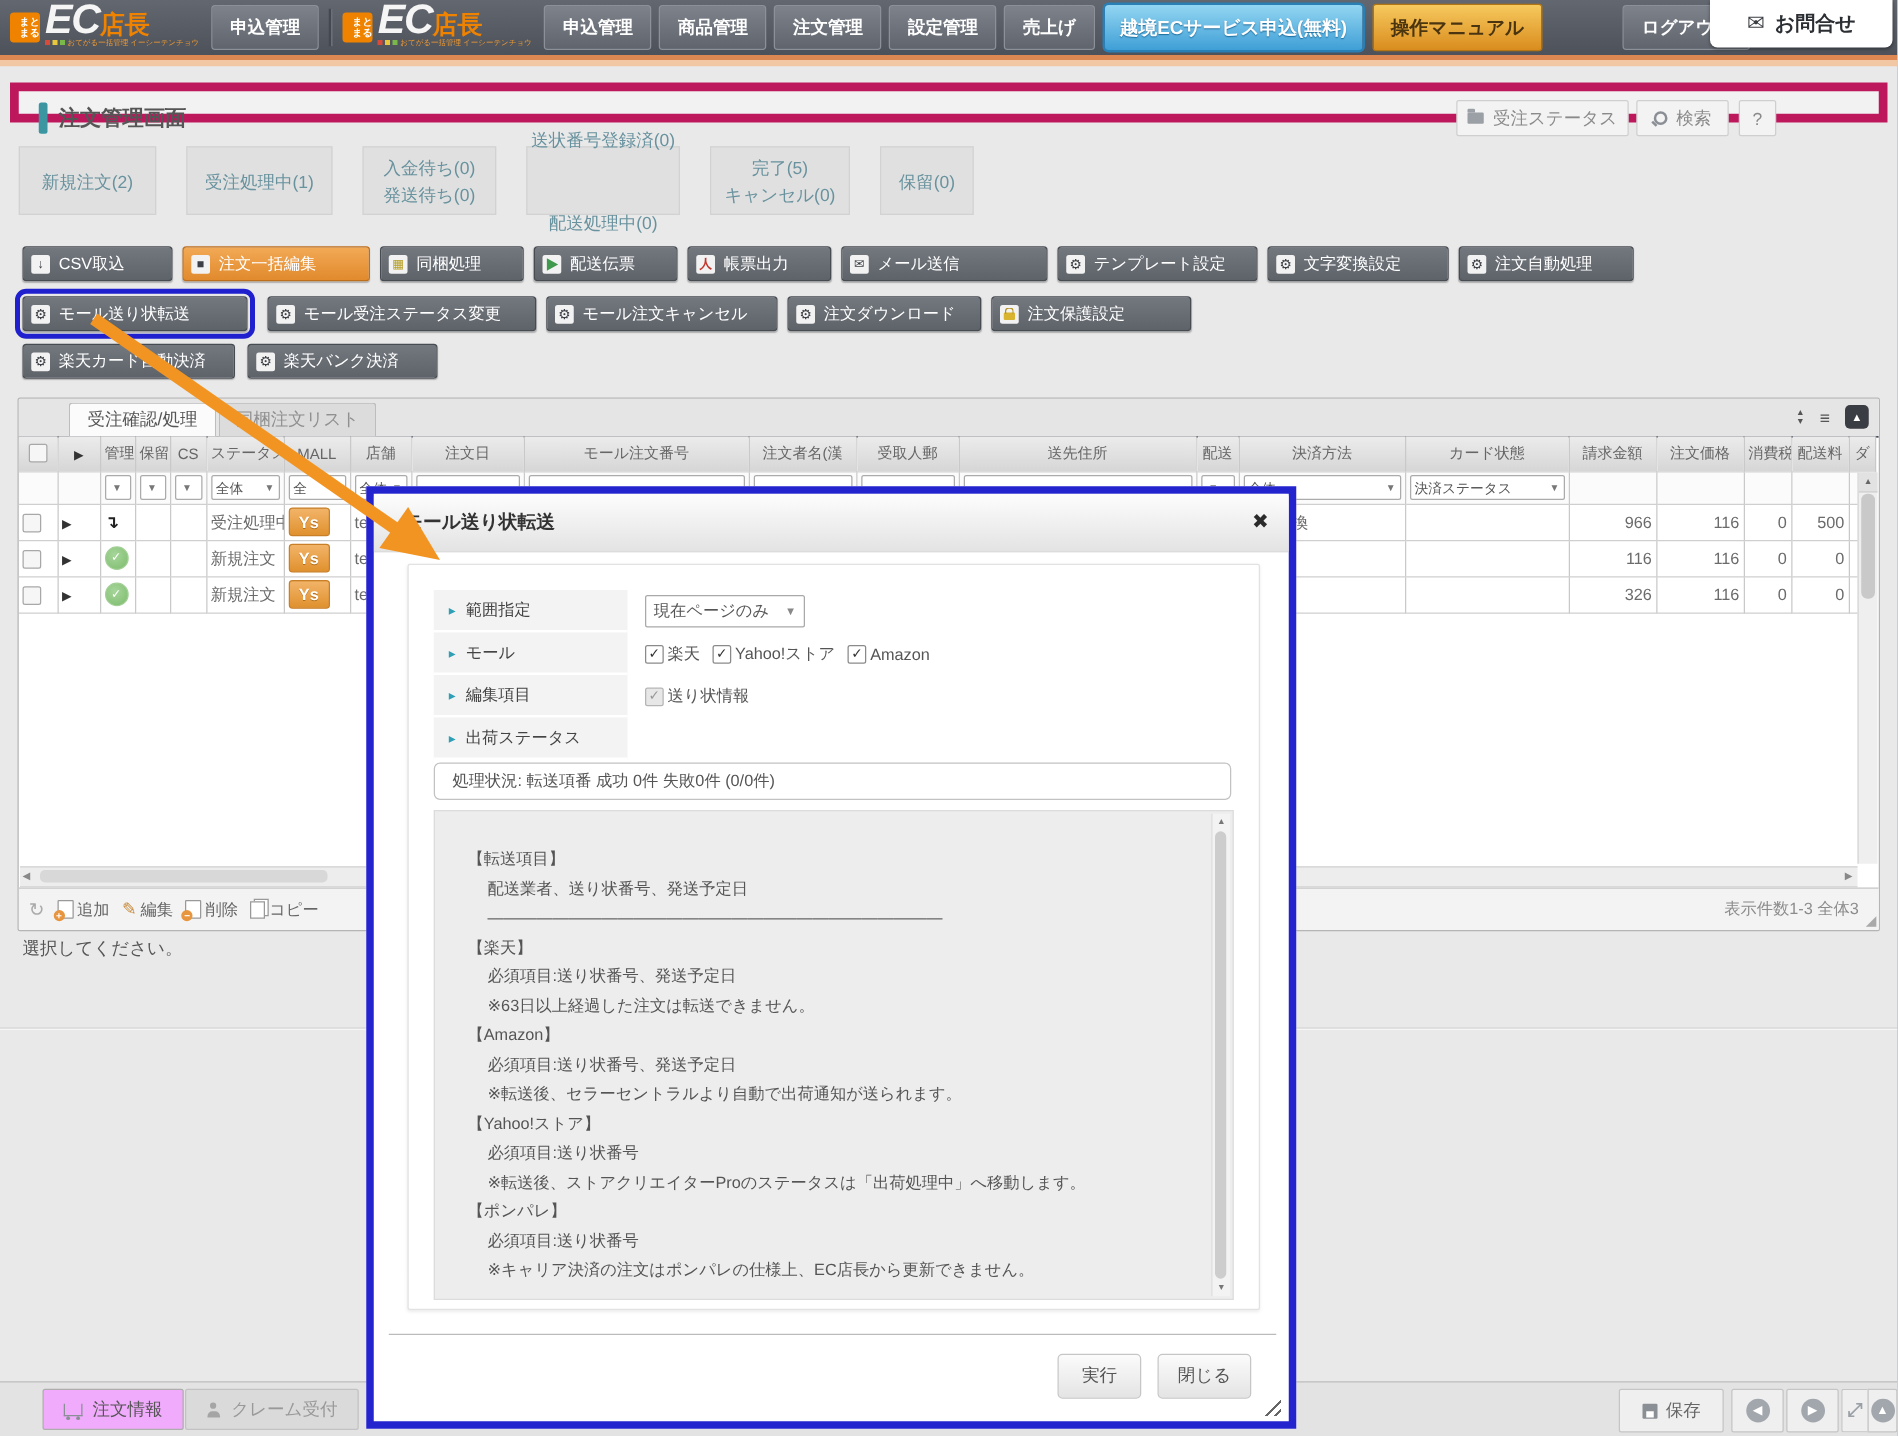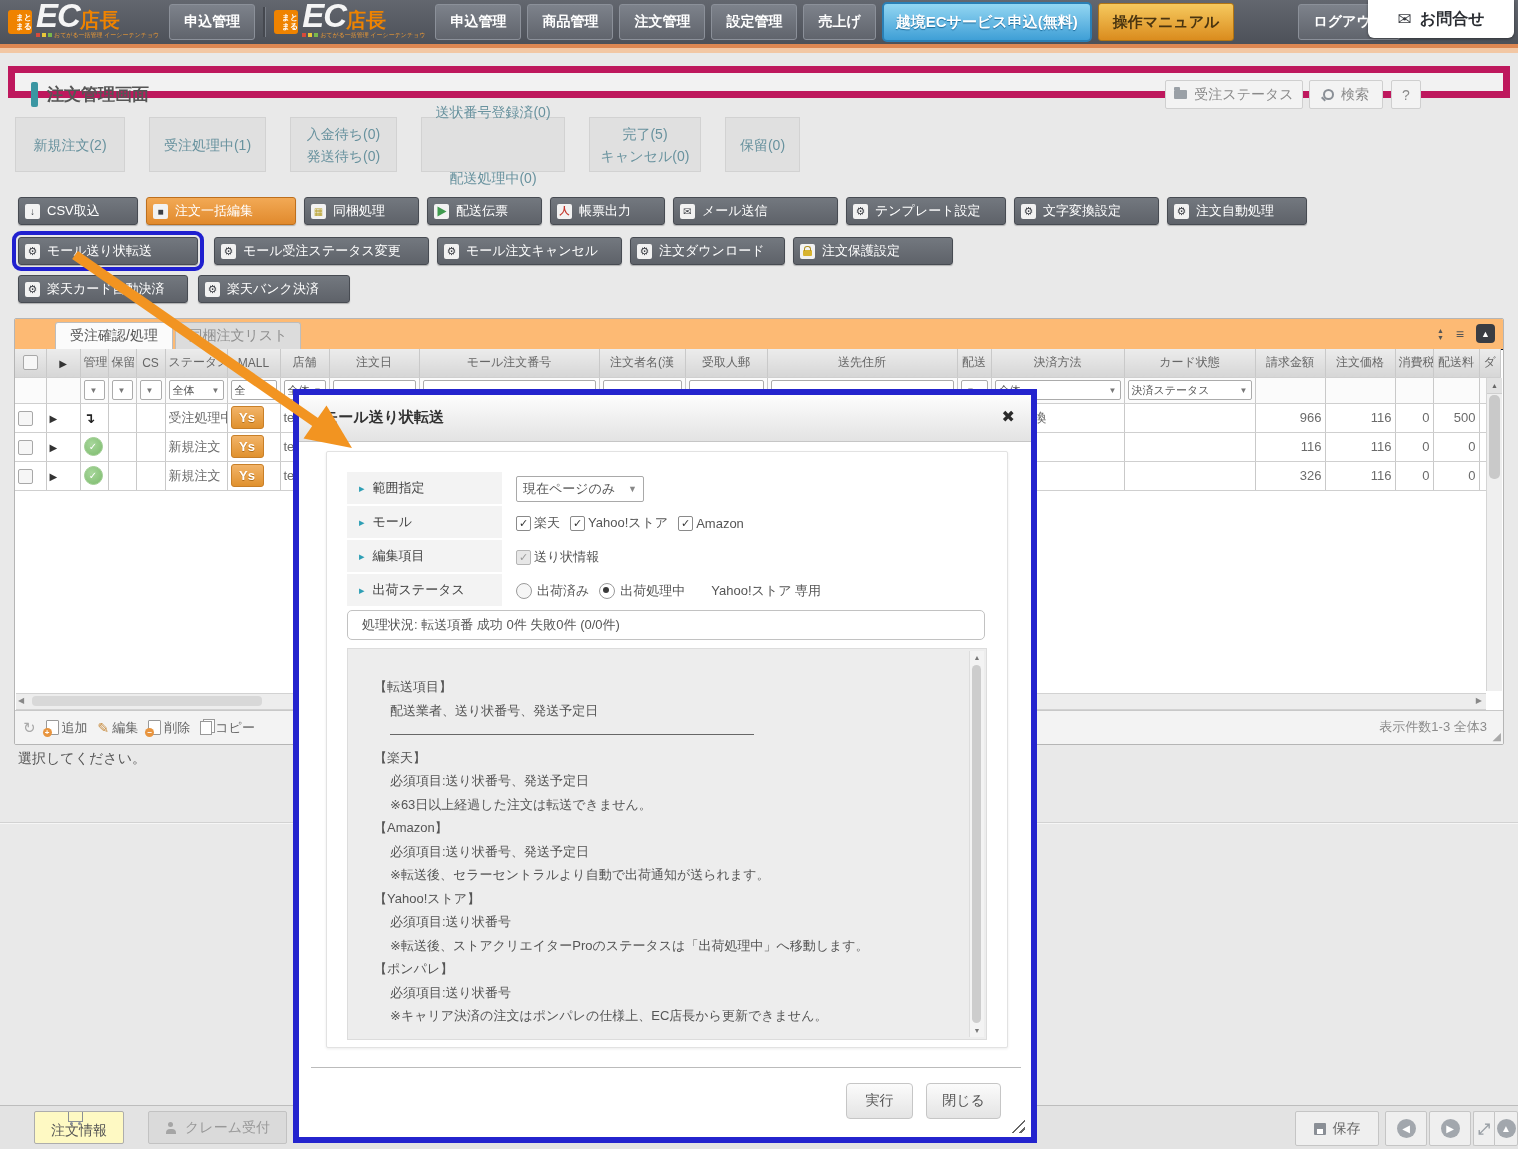--- a/index.html
+++ b/index.html
@@ -44,21 +44,21 @@
   .tbtn .ic{width:15px;height:15px;background:#f2f2f2;border-radius:2px;margin-right:7px;display:flex;align-items:center;justify-content:center;font-size:10px;color:#3c3f45;flex:0 0 15px;overflow:hidden;}
   .tbtn.orange{background:linear-gradient(#f2a955,#e18a2d);border-color:#bd6f1d;}
   .hl{outline:4px solid #2020cf;outline-offset:2px;}
   .gear{font-size:11px;color:#3c3f45;}
   .tri-green{width:0;height:0;border-left:5px solid transparent;border-right:5px solid transparent;border-bottom:9px solid #3f9a4e;transform:rotate(90deg);}
   .lock{position:relative;width:9px;height:6px;background:#d8b430;border-radius:1px;margin-top:4px;}
   .lock::before{content:"";position:absolute;left:1px;top:-4px;width:5px;height:4px;border:1.5px solid #b09020;border-bottom:none;border-radius:3px 3px 0 0;}
 
   
   .panel{position:absolute;left:14px;top:318px;width:1490px;height:427px;background:#fff;border:1px solid #b5b5b5;border-radius:2px;box-sizing:border-box;overflow:hidden;}
-  .gtabs{position:absolute;left:0;top:0;width:100%;height:30px;background:#fdba74;border-bottom:1px solid #0f172a;}
+  .gtabs{position:absolute;left:0;top:0;width:100%;height:30px;background:#e5e5e5;border-bottom:1px solid #0f172a;}
   .gtab{position:absolute;top:3px;height:27px;display:flex;align-items:center;justify-content:center;font-size:14px;box-sizing:border-box;border:1px solid #bdbdbd;border-bottom:none;border-radius:3px 3px 0 0;cursor:pointer;}
   .gtab.on{background:#fbfbfb;color:#555;}
   .gtab.off{background:#dcdcdc;color:#909090;}
   .gicons{position:absolute;right:8px;top:5px;display:flex;align-items:center;}
   .updown{display:flex;flex-direction:column;font-size:7px;color:#555;line-height:7px;margin-right:12px;}
   .burger{font-size:14px;color:#555;margin-right:12px;font-weight:bold;}
   .darkbtn{width:19px;height:19px;background:#3a3d43;border-radius:4px;color:#fff;font-size:9px;display:flex;align-items:center;justify-content:center;}
   table.grid{border-collapse:collapse;table-layout:fixed;position:absolute;left:0;top:30px;width:1486px;}
   table.grid td{border-right:1px solid #c9c9c9;border-bottom:1px solid #cfcfcf;overflow:hidden;white-space:nowrap;font-size:12px;color:#6b6b6b;padding:0 3px;box-sizing:border-box;}
   tr.hrow td{background:linear-gradient(#ececec,#d6d6d6);height:28px;text-align:center;color:#666;}
@@ -89,21 +89,21 @@
   .pencil{color:#c78b3e;font-size:14px;margin-right:3px;}
   .gcount{position:absolute;right:16px;bottom:8px;font-size:13px;color:#8b8b8b;}
   .grip{position:absolute;right:2px;bottom:1px;color:#a9a9a9;font-size:11px;}
 
   .hint{position:absolute;left:18px;top:750px;font-size:14px;color:#555;}
   .secline{position:absolute;left:0;top:822px;width:1518px;border-top:1px solid #d2d2d2;border-bottom:1px solid #f6f6f6;}
 
   
   .bottombar{position:absolute;left:0;top:1105px;width:1518px;height:44px;background:#e3e3e3;border-top:1px solid #bdbdbd;}
   .btab{position:absolute;top:5px;height:33px;display:flex;align-items:center;padding:0 16px;font-size:14px;box-sizing:border-box;border:1px solid #adadad;border-radius:2px;cursor:pointer;}
-  .btab.on{background:#fef9c3;color:#555;flex-direction:column;}
+  .btab.on{background:#f0abfc;color:#555;}
   .btab.off{background:#dadada;color:#999;border-color:#c2c2c2;}
   .cart-ic{position:relative;width:13px;height:9px;border:1px solid #8a8f96;border-top:none;margin-right:8px;}
   .cart-ic::before{content:"";position:absolute;left:1px;bottom:-4px;width:3px;height:3px;border-radius:50%;background:#8a8f96;}
   .cart-ic::after{content:"";position:absolute;right:1px;bottom:-4px;width:3px;height:3px;border-radius:50%;background:#8a8f96;}
   .person-ic{position:relative;width:12px;height:12px;margin-right:8px;}
   .person-ic::before{content:"";position:absolute;left:3px;top:0;width:5px;height:5px;border-radius:50%;background:#a5a5a5;}
   .person-ic::after{content:"";position:absolute;left:1px;bottom:0;width:10px;height:5px;border-radius:4px 4px 0 0;background:#a5a5a5;}
   .savebtn{position:absolute;left:1295px;top:5px;width:82px;height:33px;background:#efefef;border:1px solid #c5c5c5;border-radius:2px;display:flex;align-items:center;justify-content:center;font-size:14px;color:#666;cursor:pointer;}
   .save-ic{width:12px;height:12px;background:#8a8f96;border-radius:1px;position:relative;margin-right:7px;}
   .save-ic::after{content:"";position:absolute;left:3px;bottom:1px;width:6px;height:5px;background:#fff;}
@@ -202,21 +202,21 @@
     <div class="stab" style="width:110px;">
         <span>新規注文(2)</span>
       </div>
     <div class="stab" style="width:117px;">
         <span>受注処理中(1)</span>
       </div>
     <div class="stab" style="width:107px;">
         <span>入金待ち(0)</span>
         <span>発送待ち(0)</span>
       </div>
-    <div class="stab" style="width:144px;gap:44px;">
+    <div class="stab" style="width:123px;gap:44px;">
         <span>送状番号登録済(0)</span>
         <span>配送処理中(0)</span>
       </div>
     <div class="stab" style="width:112px;">
         <span>完了(5)</span>
         <span>キャンセル(0)</span>
       </div>
     <div class="stab" style="width:75px;">
         <span>保留(0)</span>
       </div>
@@ -590,27 +590,20 @@
         <div class="mval">
           <span class="mcb dis">✓</span>
             <span class="mcblabel">送り状情報</span>
         </div>
       </div>
       <div class="mrow" style="top:122px;">
         <div class="mlabel">
             <span class="chev">▸</span>
             <span>出荷ステータス</span>
           </div>
-        <div class="mval">
-          <span class="radio"></span>
-            <span class="mcblabel">出荷済み</span>
-          <span class="radio sel"></span>
-            <span class="mcblabel">出荷処理中</span>
-          <span style="margin-left:16px;">Yahoo!ストア 専用</span>
-        </div>
       </div>
       <div class="mstatus">処理状況: 転送項番 成功 0件 失敗0件 (0/0件)</div>
       <div class="minfo">
         <div class="lines">
           <div>【転送項目】</div>
           <div class="ind">配送業者、送り状番号、発送予定日</div>
           <div class="ind">――――――――――――――――――――――――――――</div>
           <div>【楽天】</div>
           <div class="ind">必須項目:送り状番号、発送予定日</div>
           <div class="ind">※63日以上経過した注文は転送できません。</div>

